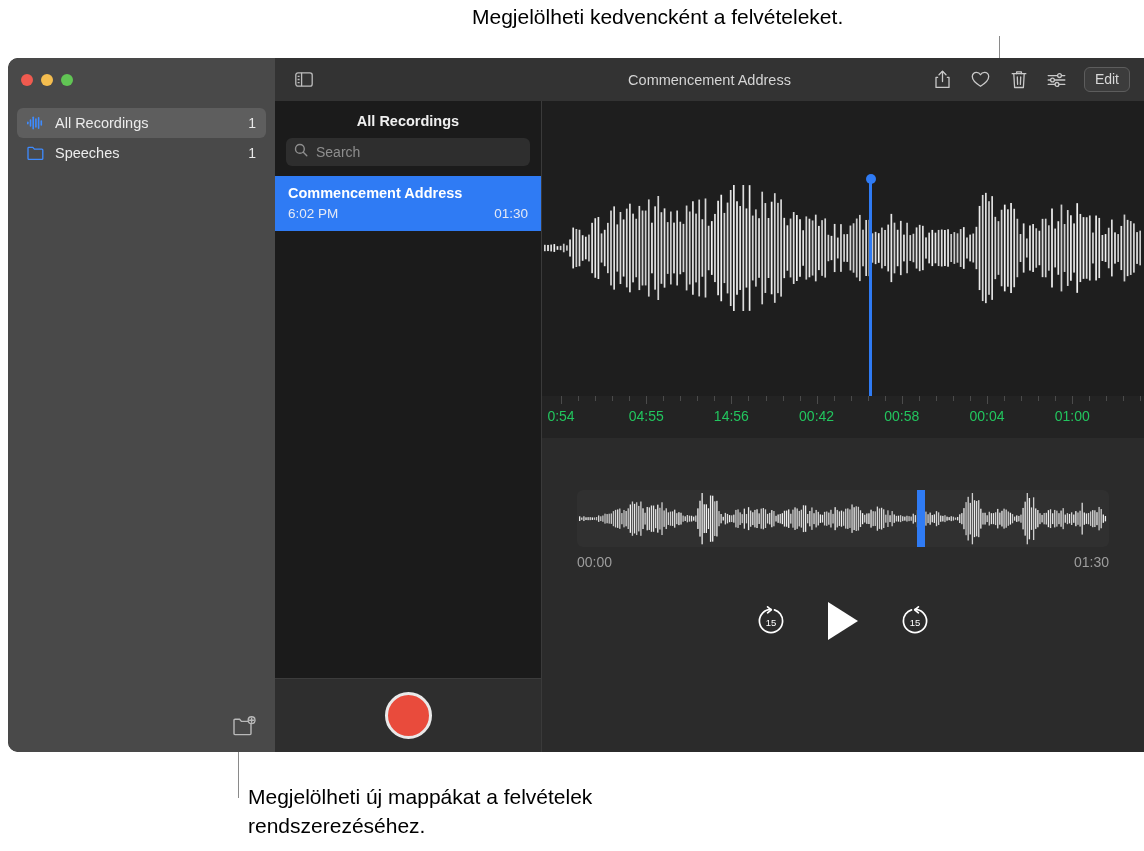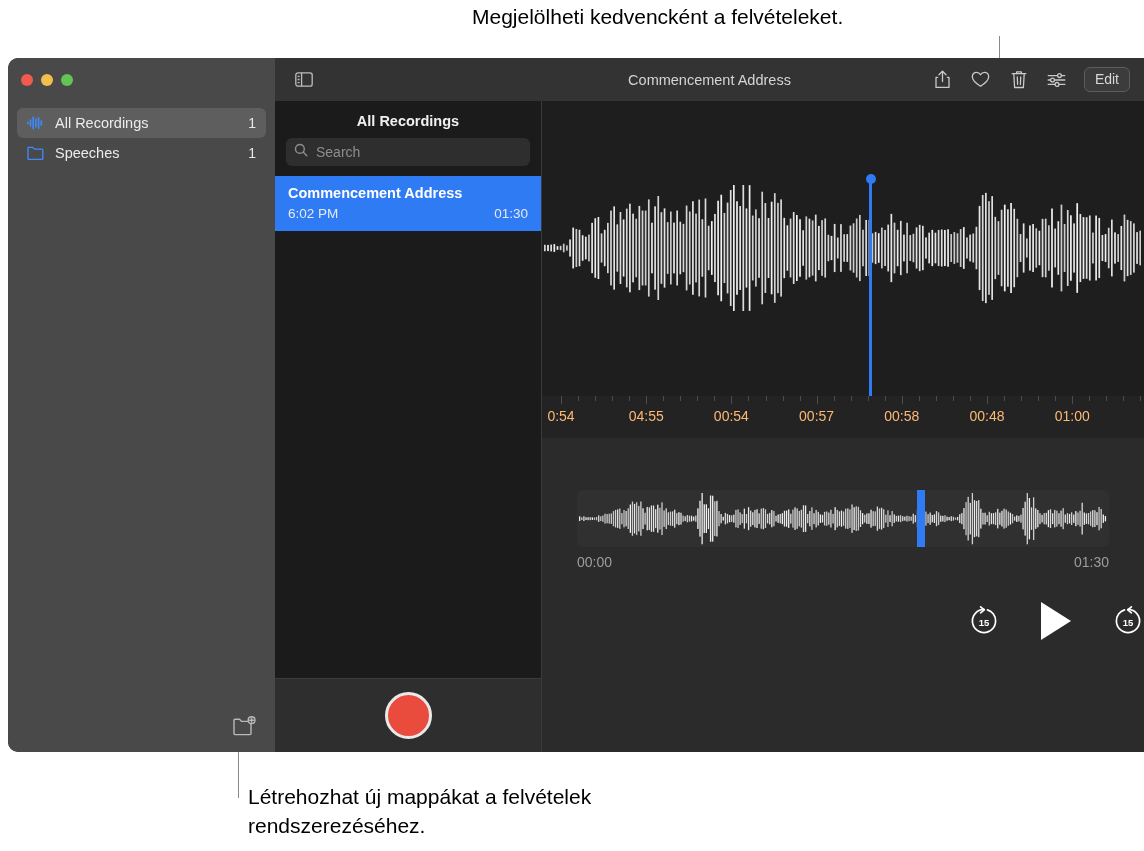--- a/index.html
+++ b/index.html
@@ -281,21 +281,21 @@
     position: absolute;
     top: 0;
     width: 1px;
     background: #4b4b4b;
   }
   .tick.major { height: 8px; }
   .tick.minor { height: 5px; }
   .tick-label {
     position: absolute;
     top: 12px;
-    color: #fdba74;
+    color: #22c55e;
     font-size: 14px;
     transform: translateX(-50%);
     white-space: nowrap;
   }
 
   #overview-section { padding: 52px 35px 0; flex: 0 0 auto; }
   #overview-box {
     background: #303030;
     border-radius: 6px;
     height: 57px;
@@ -323,37 +323,36 @@
     text-align: center;
     color: #e9e9e9;
     font-size: 43px;
     letter-spacing: 0.5px;
     padding-top: 25px;
     flex: 0 0 auto;
   }
   #transport {
     display: flex;
     align-items: center;
-    justify-content: flex-end;
+    justify-content: center;
     gap: 37px;
     padding-top: 30px;
     flex: 0 0 auto;
-    font-weight: bold;
   }
   .skip-btn, #play-btn {
     display: flex; align-items: center; justify-content: center;
   }
 </style>
 </head>
 <body>
 
 <div class="callout-text" id="callout-top">Megjelölheti kedvencként a felvételeket.</div>
 <div class="leader" id="leader-top"></div>
 
-<div class="callout-text" id="callout-bottom">Létrehozhat új mappákat a felvételek
+<div class="callout-text" id="callout-bottom">Megjelölheti új mappákat a felvételek
 rendszerezéséhez.</div>
 <div class="leader" id="leader-bottom"></div>
 
 <div id="window">
 
   <div id="topbar">
     <div id="titlebar-left">
       <div class="traffic red"></div>
       <div class="traffic yellow"></div>
       <div class="traffic green"></div>
@@ -684,39 +683,39 @@
           <div class="tick minor" style="left:53.1px"></div>
           <div class="tick minor" style="left:70.1px"></div>
           <div class="tick minor" style="left:87.2px"></div>
           <div class="tick major" style="left:104.2px"></div>
           <div class="tick-label" style="left:104.2px">04:55</div>
           <div class="tick minor" style="left:121.2px"></div>
           <div class="tick minor" style="left:138.3px"></div>
           <div class="tick minor" style="left:155.3px"></div>
           <div class="tick minor" style="left:172.4px"></div>
           <div class="tick major" style="left:189.4px"></div>
-          <div class="tick-label" style="left:189.4px">00:54</div>
+          <div class="tick-label" style="left:189.4px">14:56</div>
           <div class="tick minor" style="left:206.4px"></div>
           <div class="tick minor" style="left:223.5px"></div>
           <div class="tick minor" style="left:240.5px"></div>
           <div class="tick minor" style="left:257.6px"></div>
           <div class="tick major" style="left:274.6px"></div>
-          <div class="tick-label" style="left:274.6px">00:57</div>
+          <div class="tick-label" style="left:274.6px">00:42</div>
           <div class="tick minor" style="left:291.6px"></div>
           <div class="tick minor" style="left:308.7px"></div>
           <div class="tick minor" style="left:325.7px"></div>
           <div class="tick minor" style="left:342.8px"></div>
           <div class="tick major" style="left:359.8px"></div>
           <div class="tick-label" style="left:359.8px">00:58</div>
           <div class="tick minor" style="left:376.8px"></div>
           <div class="tick minor" style="left:393.9px"></div>
           <div class="tick minor" style="left:410.9px"></div>
           <div class="tick minor" style="left:428.0px"></div>
           <div class="tick major" style="left:445.0px"></div>
-          <div class="tick-label" style="left:445.0px">00:48</div>
+          <div class="tick-label" style="left:445.0px">00:04</div>
           <div class="tick minor" style="left:462.0px"></div>
           <div class="tick minor" style="left:479.1px"></div>
           <div class="tick minor" style="left:496.1px"></div>
           <div class="tick minor" style="left:513.2px"></div>
           <div class="tick major" style="left:530.2px"></div>
           <div class="tick-label" style="left:530.2px">01:00</div>
           <div class="tick minor" style="left:547.2px"></div>
           <div class="tick minor" style="left:564.3px"></div>
           <div class="tick minor" style="left:581.3px"></div>
           <div class="tick minor" style="left:598.4px"></div>

